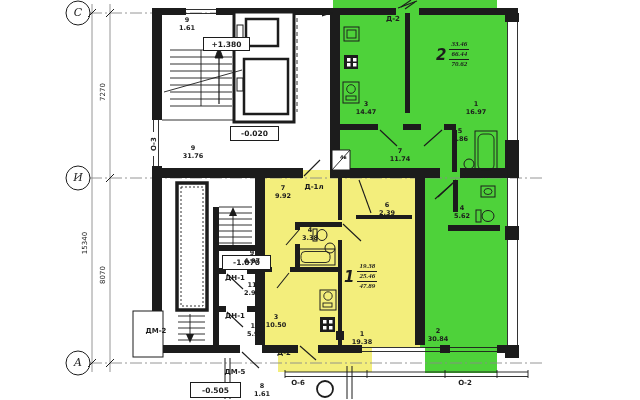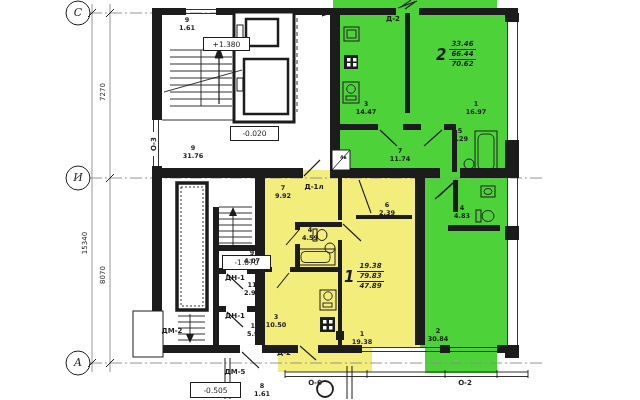--- a/index.html
+++ b/index.html
@@ -9,30 +9,30 @@
   .w{fill:#1c1c1c;}
   .ln{stroke:#1c1c1c;stroke-width:1;fill:none;}
   .ln2{stroke:#1c1c1c;stroke-width:2.5;fill:#fff;}
   .thin{stroke:#1c1c1c;stroke-width:0.9;fill:none;}
   .leaf{stroke:#1c1c1c;stroke-width:1.1;fill:none;}
   .gray{stroke:#8a8a8a;stroke-width:0.9;fill:none;}
   .room{position:absolute;text-align:center;font-size:6.5px;line-height:7.5px;font-weight:bold;}
   .room span{display:block;}
   .mark{position:absolute;font-size:7px;font-weight:bold;text-align:center;width:32px;}
   .tinymark{position:absolute;font-size:5px;font-weight:bold;}
-  .elev{position:absolute;background:#fff;border:1.2px solid #1c1c1c;font-size:7.5px;font-weight:normal;
+  .elev{position:absolute;background:#fff;border:1.2px solid #1c1c1c;font-size:7.5px;font-weight:bold;
         display:flex;align-items:center;justify-content:center;}
   .gridlbl{position:absolute;width:24px;text-align:center;font-size:11px;font-style:italic;
            font-family:"DejaVu Serif",serif;}
   .dimlbl{position:absolute;width:30px;text-align:center;font-size:7px;transform:rotate(-90deg);}
   .vert{transform:rotate(-90deg);background:#fff;}
   .aptlbl{position:absolute;display:flex;align-items:center;gap:3px;font-style:italic;}
   .aptnum{font-size:15px;font-weight:bold;}
   .aptareas{display:flex;flex-direction:column;font-size:7px;font-weight:bold;line-height:9px;text-align:center;}
-  .aptareas i{font-style:italic;padding:0 2px;}
+  .aptareas i{font-style:italic;padding:0 2px;font-family:Liberation Serif, serif;}
   .aptareas i:nth-child(1),.aptareas i:nth-child(2){border-bottom:1px solid #1c1c1c;}
 </style>
 </head>
 <body>
 
 <div id="stage">
 
 <svg id="plan-svg" width="640" height="400">
 
   <g fill="#4ed23a">
@@ -277,27 +277,27 @@
 <div class="dimlbl" style="left:88px;top:271px">8070</div>
 
 <div class="elev" style="left:203px;top:37px;width:45px;height:12px">+1.380</div>
 <div class="elev" style="left:230px;top:126px;width:47px;height:13px">-0.020</div>
 <div class="elev" style="left:222px;top:255px;width:47px;height:13px">-1.070</div>
 <div class="elev" style="left:190px;top:382px;width:49px;height:14px">-0.505</div>
 
 <div class="mark" style="left:377px;top:15px">Д-2</div>
 <div class="mark" style="left:298px;top:183px">Д-1л</div>
 <div class="mark" style="left:268px;top:349px">Д-2</div>
-<div class="mark" style="left:156px;top:327px">ДМ-2</div>
+<div class="mark" style="left:140px;top:327px">ДМ-2</div>
 <div class="mark" style="left:219px;top:274px">ДН-1</div>
 <div class="mark" style="left:219px;top:312px">ДН-1</div>
 <div class="mark" style="left:219px;top:368px">ДМ-5</div>
 
 <div class="mark vert" style="left:142px;top:140px;width:24px">О-3</div>
-<div class="mark" style="left:300px;top:379px;width:30px">О-6</div>
+<div class="mark" style="left:283px;top:379px;width:30px">О-6</div>
 <div class="mark" style="left:370px;top:400px;width:30px">О-1</div>
 <div class="mark" style="left:450px;top:379px;width:30px">О-2</div>
 <div class="tinymark" style="left:340px;top:154px">4в</div>
 
 <div class="room" style="left:174px;top:17px;width:26px">
   <span>9</span>
       <span>1.61</span>
 </div>
 <div class="room" style="left:178px;top:145px;width:30px">
   <span>9</span>
@@ -319,21 +319,21 @@
   <span>8</span>
       <span>1.61</span>
 </div>
 
 <div class="room" style="left:270px;top:185px;width:26px">
   <span>7</span>
       <span>9.92</span>
 </div>
 <div class="room" style="left:298px;top:227px;width:24px">
   <span>4</span>
-      <span>4.59</span>
+      <span>3.38</span>
 </div>
 <div class="room" style="left:374px;top:202px;width:26px">
   <span>6</span>
       <span>2.39</span>
 </div>
 <div class="room" style="left:262px;top:314px;width:28px">
   <span>3</span>
       <span>10.50</span>
 </div>
 <div class="room" style="left:348px;top:331px;width:28px">
@@ -344,25 +344,25 @@
 <div class="room" style="left:352px;top:101px;width:28px">
   <span>3</span>
       <span>14.47</span>
 </div>
 <div class="room" style="left:462px;top:101px;width:28px">
   <span>1</span>
       <span>16.97</span>
 </div>
 <div class="room" style="left:448px;top:128px;width:24px">
   <span>5</span>
-      <span>3.29</span>
+      <span>4.86</span>
 </div>
 <div class="room" style="left:450px;top:205px;width:24px">
   <span>4</span>
-      <span>4.83</span>
+      <span>5.62</span>
 </div>
 <div class="room" style="left:386px;top:148px;width:28px">
   <span>7</span>
       <span>11.74</span>
 </div>
 <div class="room" style="left:424px;top:328px;width:28px">
   <span>2</span>
       <span>30.84</span>
 </div>
 
@@ -371,18 +371,18 @@
   <span class="aptareas">
     <i>33.46</i>
         <i>66.44</i>
         <i>70.62</i>
   </span>
 </div>
 <div class="aptlbl" style="left:344px;top:262px">
   <span class="aptnum">1</span>
   <span class="aptareas">
     <i>19.38</i>
-        <i>79.83</i>
+        <i>25.46</i>
         <i>47.89</i>
   </span>
 </div>
 
 </div>
 
 </body></html>

